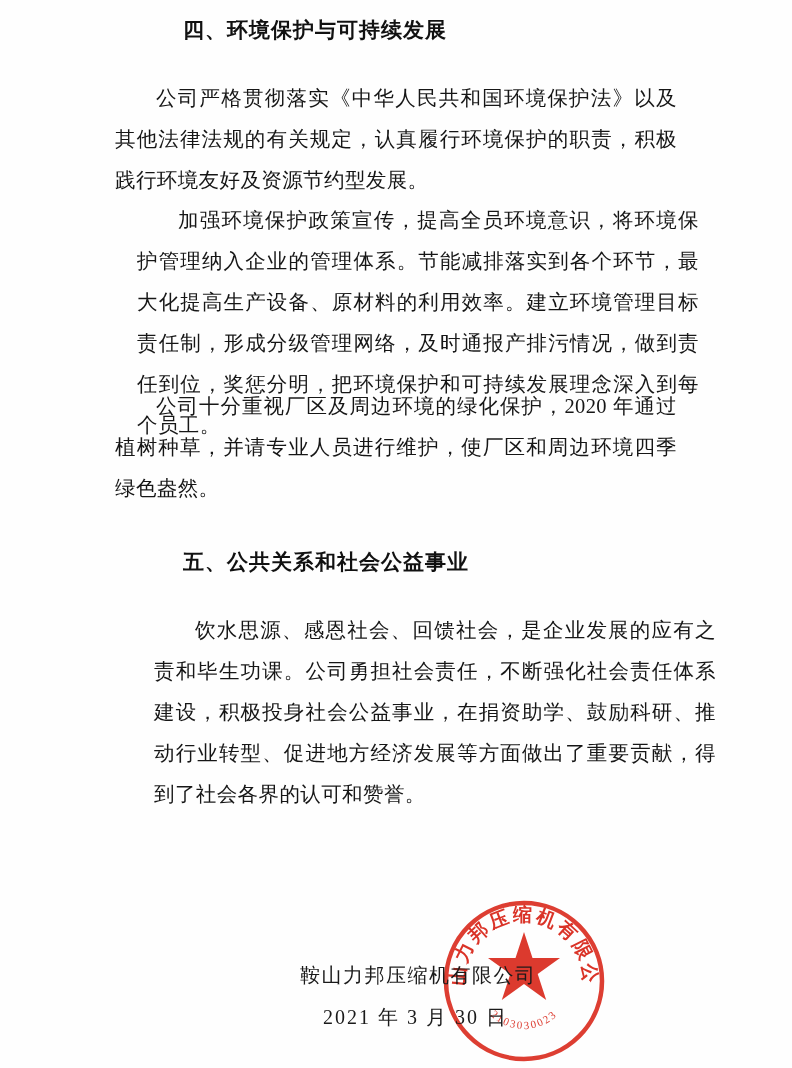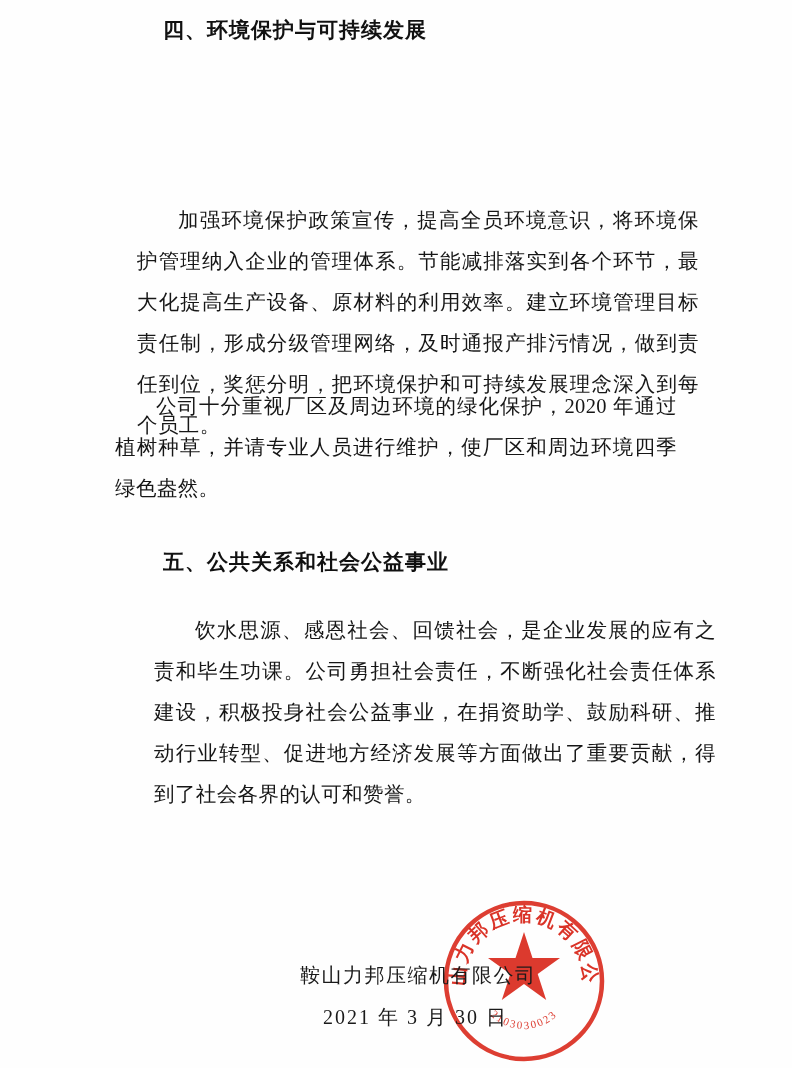--- a/index.html
+++ b/index.html
@@ -29,20 +29,21 @@
     top: 0;
     width: 562px;
     height: 1068px;
   }
   .heading {
     font-size: 21px;
     font-weight: bold;
     letter-spacing: 1px;
     line-height: 1.6;
     color: #111;
+    margin-left: 20px;
   }
   .heading-1 {
     position: absolute;
     left: 48px;
     top: 14px;
   }
   .heading-2 {
     position: absolute;
     left: 48px;
     top: 546px;
@@ -97,20 +98,21 @@
   }
 </style>
 </head>
 <body>
 
 <div class="page">
   <div class="content">
 
     <div class="heading heading-1">四、环境保护与可持续发展</div>
 
+    <div class="para p1">公司严格贯彻落实《中华人民共和国环境保护法》以及其他法律法规的有关规定，认真履行环境保护的职责，积极践行环境友好及资源节约型发展。</div>
 
     <div class="para p2">加强环境保护政策宣传，提高全员环境意识，将环境保护管理纳入企业的管理体系。节能减排落实到各个环节，最大化提高生产设备、原材料的利用效率。建立环境管理目标责任制，形成分级管理网络，及时通报产排污情况，做到责任到位，奖惩分明，把环境保护和可持续发展理念深入到每个员工。</div>
 
     <div class="para p3">公司十分重视厂区及周边环境的绿化保护，2020 年通过植树种草，并请专业人员进行维护，使厂区和周边环境四季绿色盎然。</div>
 
     <div class="heading heading-2">五、公共关系和社会公益事业</div>
 
     <div class="para p4">饮水思源、感恩社会、回馈社会，是企业发展的应有之责和毕生功课。公司勇担社会责任，不断强化社会责任体系建设，积极投身社会公益事业，在捐资助学、鼓励科研、推动行业转型、促进地方经济发展等方面做出了重要贡献，得到了社会各界的认可和赞誉。</div>
 
   </div>

